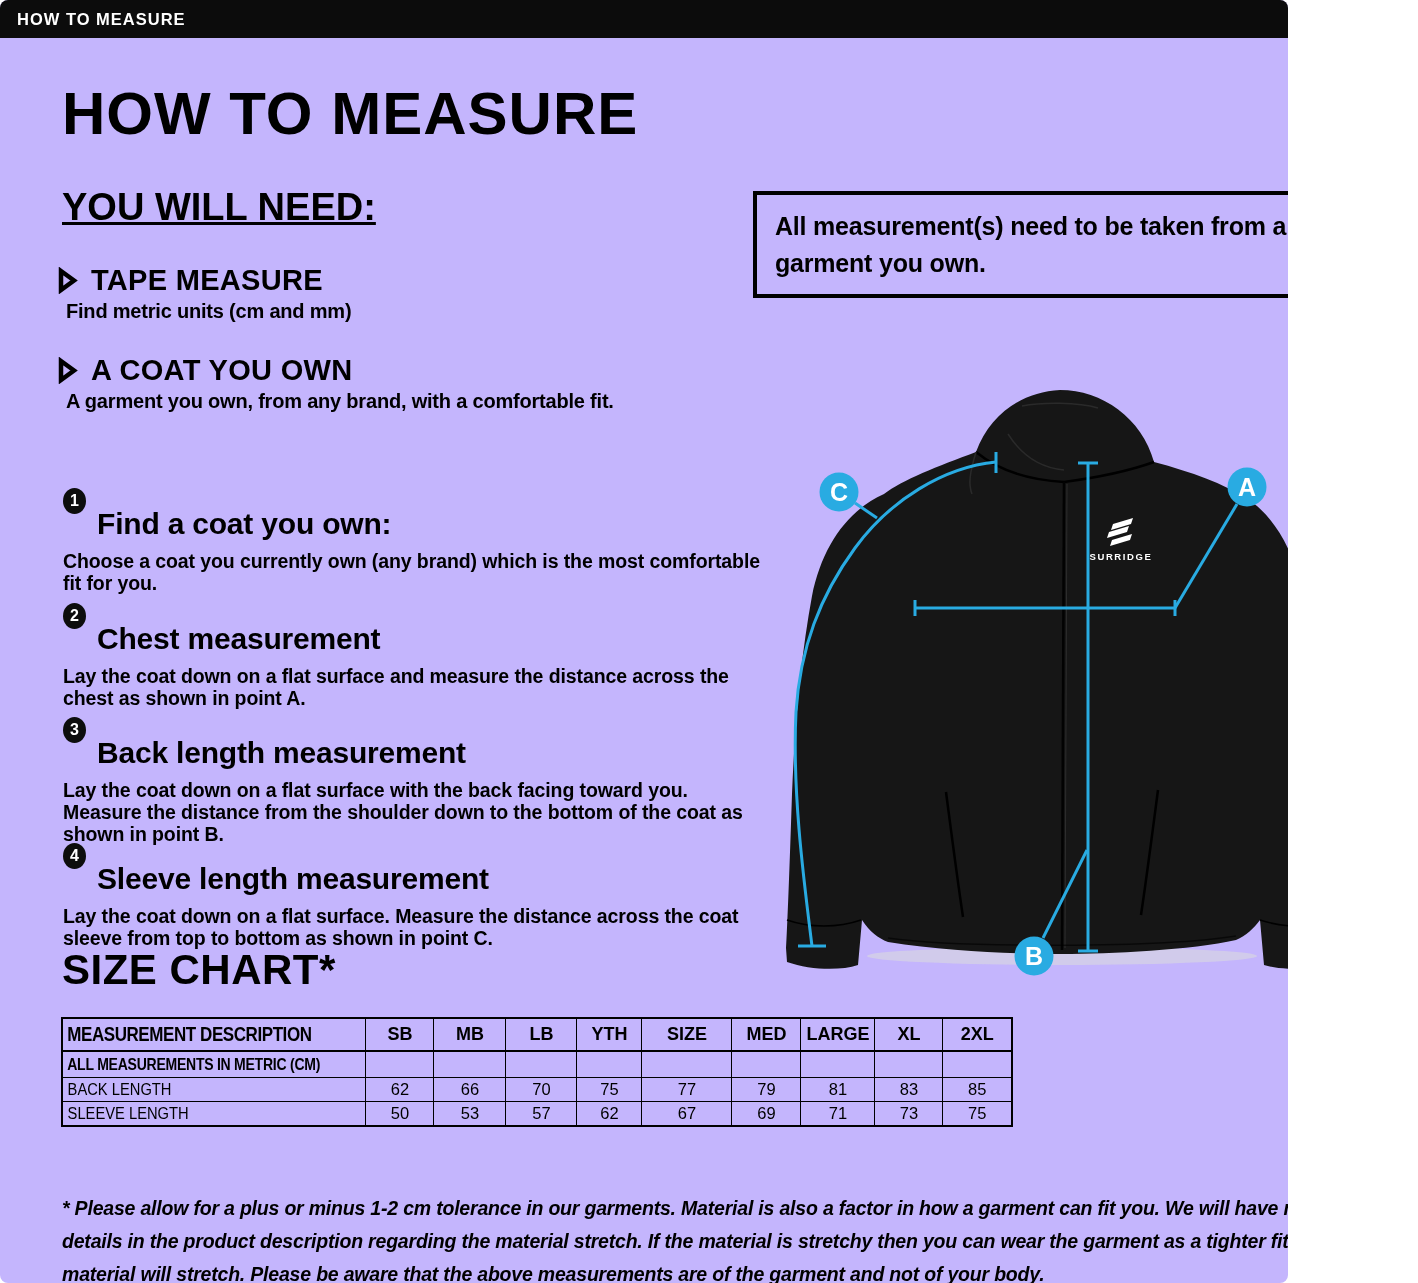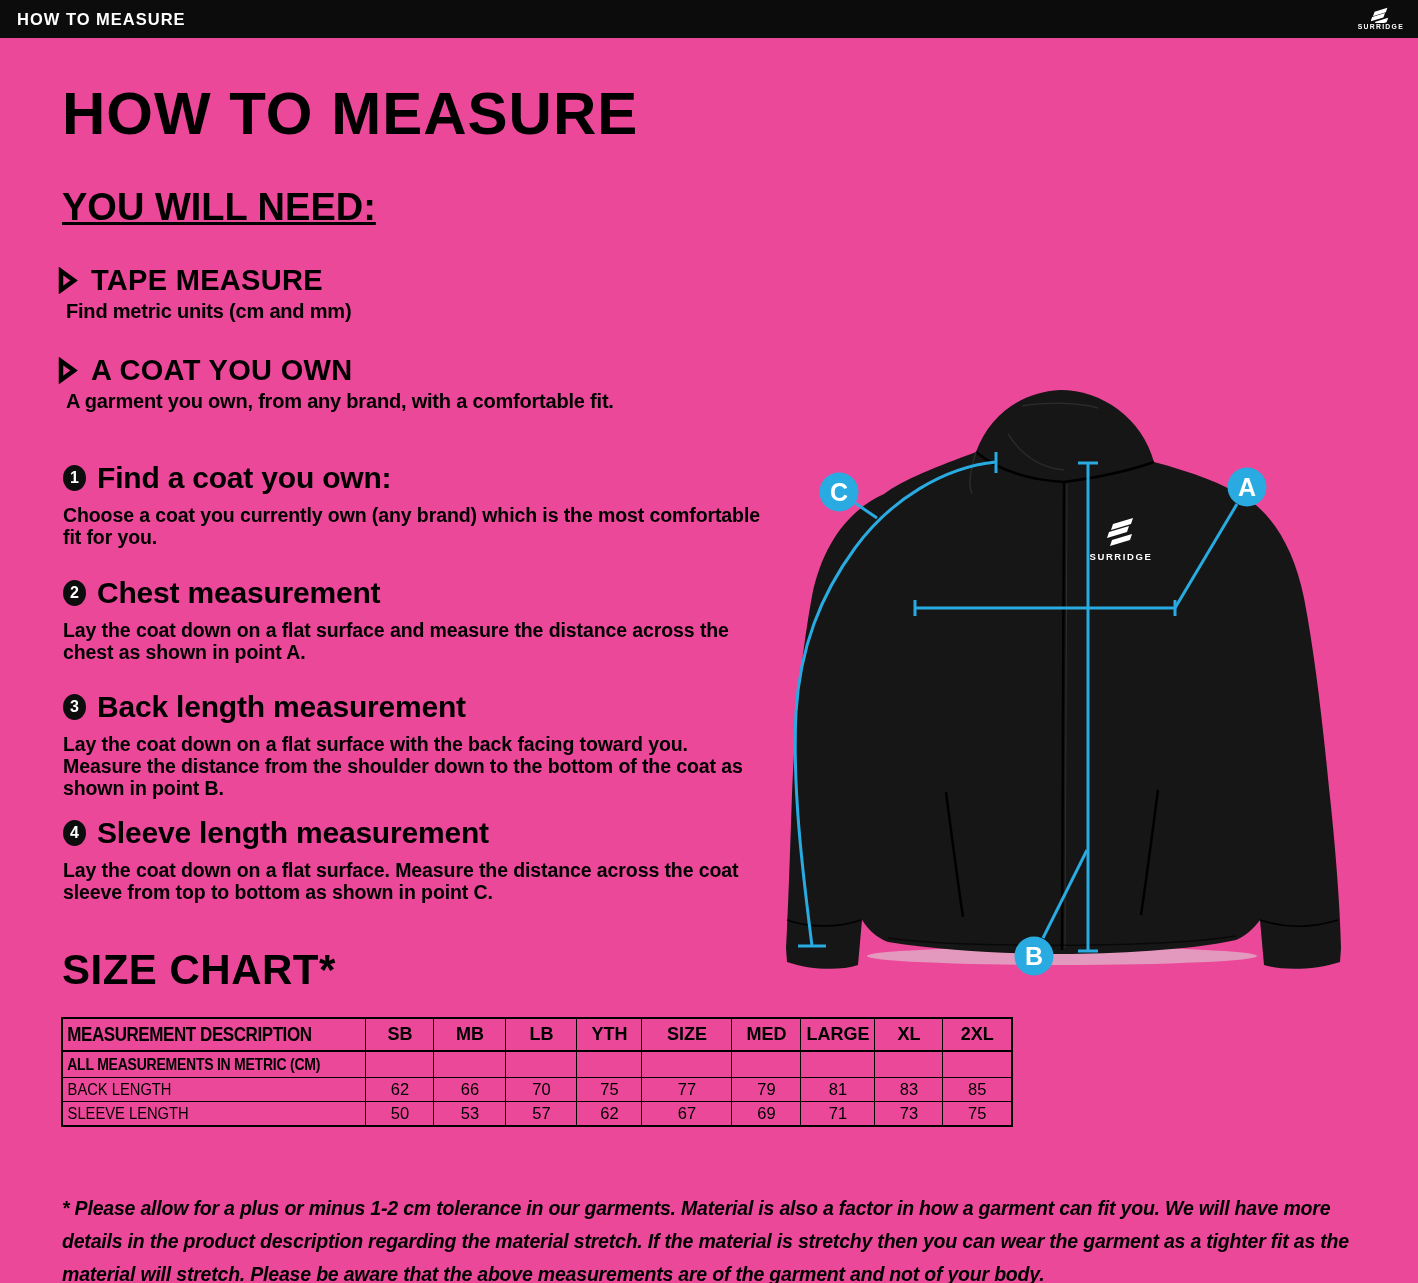--- a/index.html
+++ b/index.html
@@ -1,17 +1,17 @@
 <!DOCTYPE html>
 <html><head>
 <meta charset="utf-8">
 <style>
   html,body{margin:0;padding:0;background:#fff;}
-  .canvas{position:relative;width:1418px;height:1283px;background:#ec4899;overflow:hidden;
-          font-family:"Liberation Sans", sans-serif;color:#000;}
+  .canvas{position:relative;width:1288px;height:1283px;background:#c4b5fd;overflow:hidden;
+          font-family:"Liberation Sans", sans-serif;color:#000;border-radius:8px;}
 
   
   .topbar{position:absolute;left:0;top:0;width:1418px;height:38px;background:#0c0c0c;
           display:flex;align-items:center;justify-content:space-between;box-sizing:border-box;
           padding:0 10px 0 17px;}
   .topbar-title{color:#fff;font-size:16.5px;font-weight:bold;letter-spacing:1px;}
   .brand{display:flex;flex-direction:column;align-items:center;margin-right:4px;line-height:1;}
   .brand-name{color:#fff;font-size:6.8px;font-weight:bold;letter-spacing:1.3px;margin-top:1px;}
 
   
@@ -26,21 +26,21 @@
   .need-head{display:flex;align-items:center;gap:13px;}
   .need-title{font-size:29px;font-weight:800;letter-spacing:0.3px;}
   .need-desc{margin-left:8px;margin-top:3px;font-size:20px;font-weight:700;letter-spacing:-0.2px;}
 
   
   .step{position:absolute;left:63px;width:702px;}
   .step-1{top:461px;} .step-2{top:576px;} .step-3{top:690px;} .step-4{top:816px;}
   .step-head{display:flex;align-items:center;gap:11px;}
   .step-badge{width:23px;height:26px;border-radius:50%;background:#0d0d0d;color:#fff;
               display:flex;align-items:center;justify-content:center;font-size:16px;font-weight:800;flex:0 0 auto;}
-  .step-title{font-size:30px;font-weight:800;letter-spacing:-0.2px;}
+  .step-title{font-size:30px;font-weight:800;letter-spacing:-0.2px;margin-top:46px;}
   .step-desc{margin-top:9px;font-size:19.5px;line-height:22px;font-weight:700;letter-spacing:-0.1px;}
 
   
   .note-box{position:absolute;left:753px;top:191px;width:604px;height:107px;border:4px solid #000;
             box-sizing:border-box;padding:13px 18px 0 18px;}
   .note-text{font-size:25px;line-height:37px;font-weight:700;letter-spacing:-0.2px;}
 
   
   .diagram{position:absolute;left:760px;top:372px;width:658px;height:628px;}
 
@@ -130,20 +130,23 @@
   </div>
 
   <div class="step step-4">
     <div class="step-head">
       <div class="step-badge">4</div>
       <div class="step-title">Sleeve length measurement</div>
     </div>
     <div class="step-desc">Lay the coat down on a flat surface. Measure the distance across the coat sleeve from top to bottom as shown in point C.</div>
   </div>
 
+  <div class="note-box">
+    <div class="note-text">All measurement(s) need to be taken from a garment you own.</div>
+  </div>
 
   <div class="diagram">
     <svg width="658" height="628" viewBox="0 0 658 628">
 
       <ellipse cx="302" cy="584" rx="195" ry="9" fill="#dcdcdc" opacity="0.55"></ellipse>
 
       <g>
         <path fill="#161616" d="M300,18 C262,20 230,42 216,80 C178,94 142,108 124,122 C88,138 62,174 52,224
           C41,284 35,348 32,422 C30,482 28,538 26,576 L27,590 C50,598 80,599 98,593 L102,548
           C110,560 118,566 128,570 C190,580 260,582 302,582 C350,582 432,578 476,568

